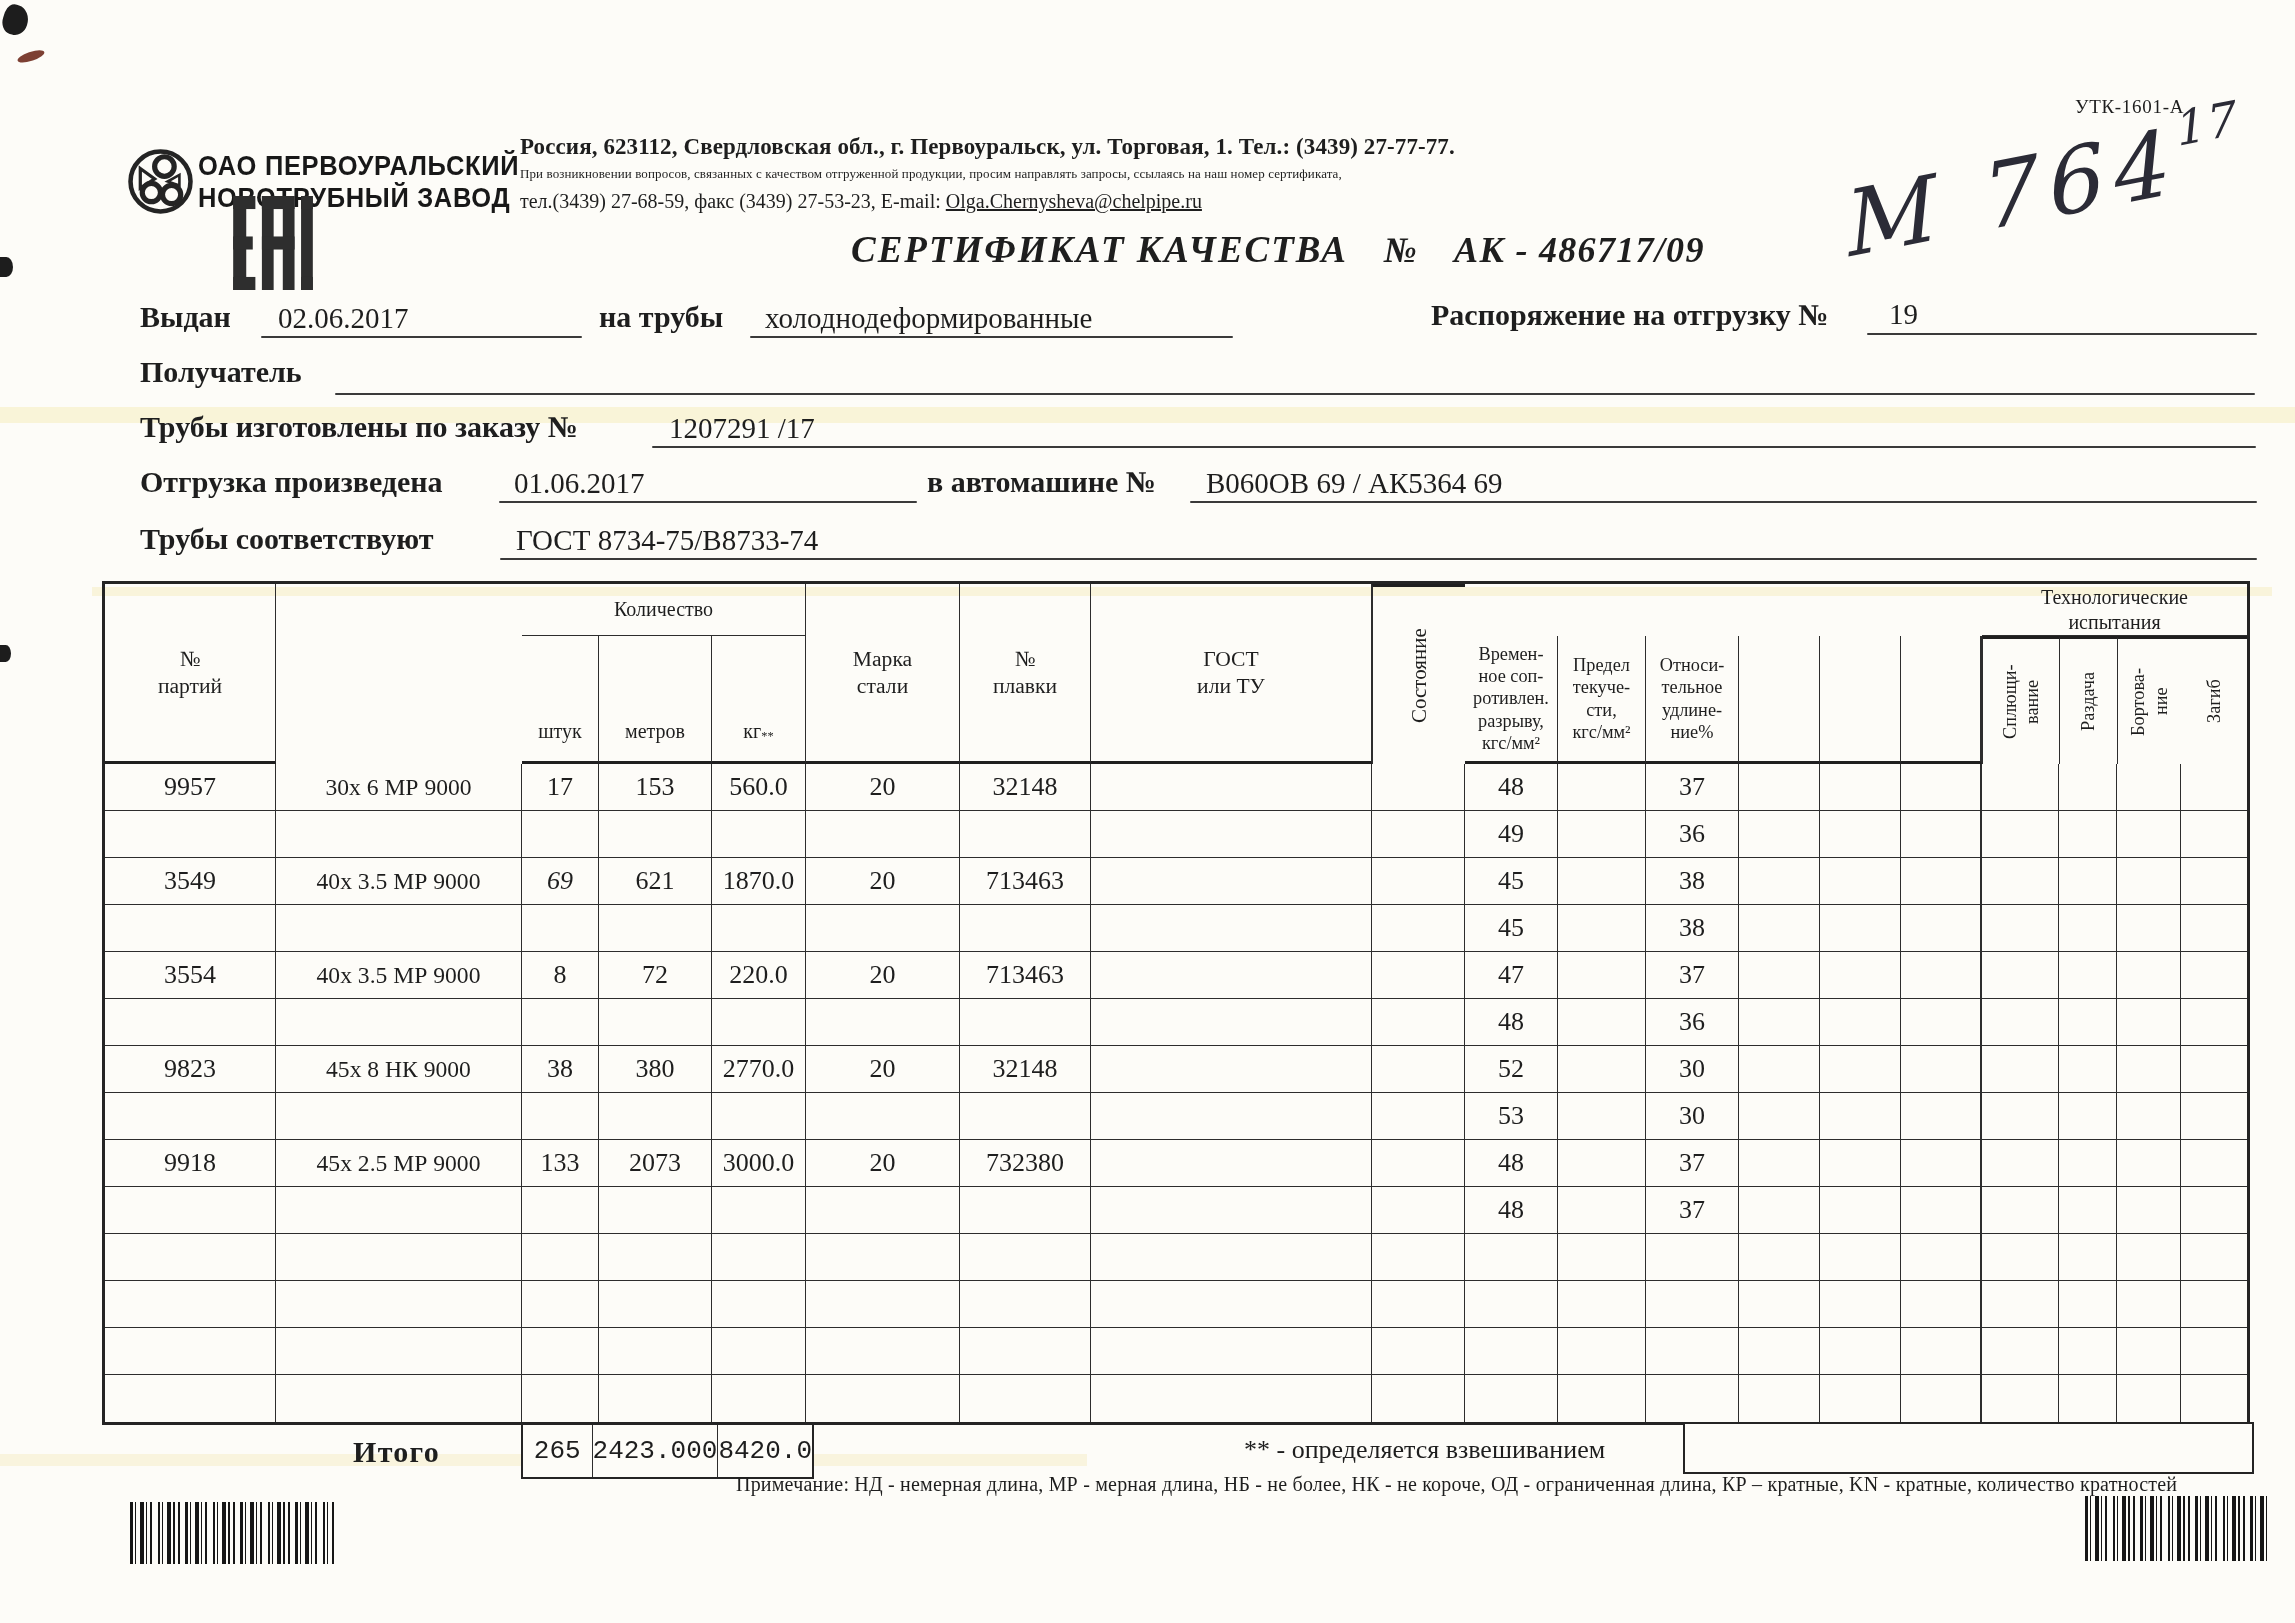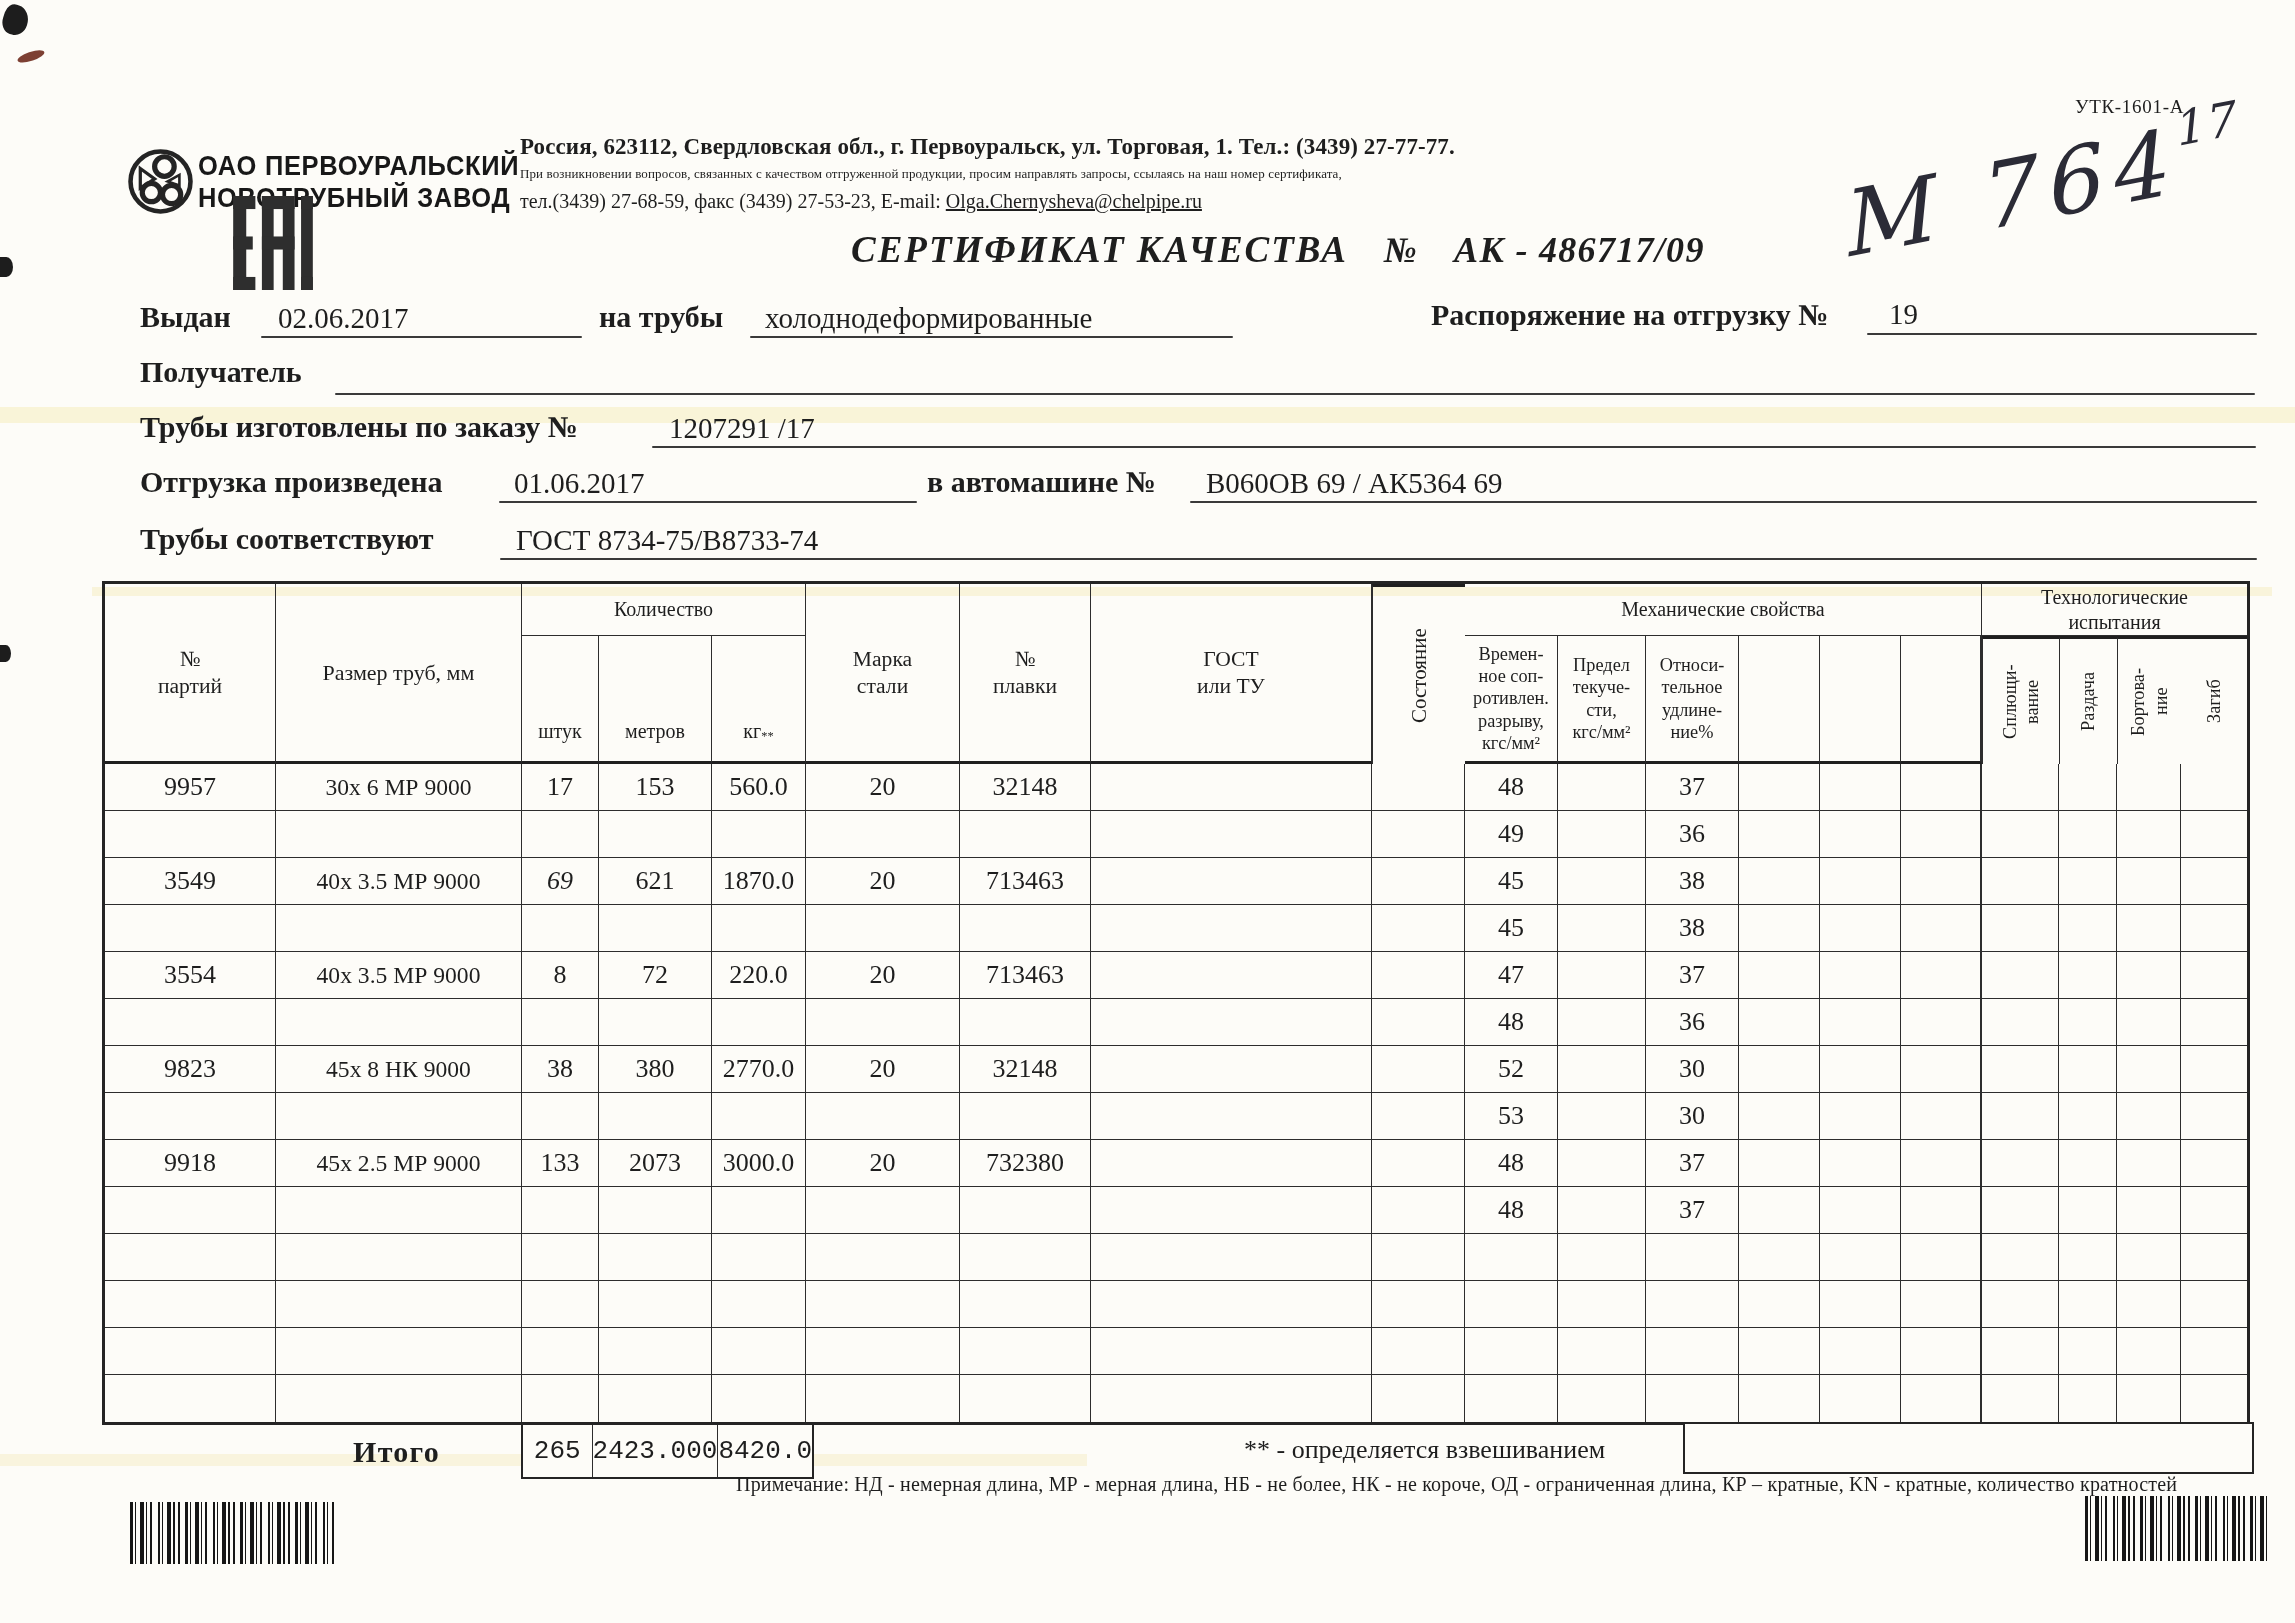--- a/index.html
+++ b/index.html
@@ -181,33 +181,31 @@
 <div class="abs fvalue" style="left:1206px;top:467px;">В060ОВ 69 / АК5364 69</div>
 <div class="uline" style="left:1190px;top:501px;width:1067px;"></div>
 
 <div class="abs flabel" style="left:140px;top:522px;">Трубы соответствуют</div>
 <div class="abs fvalue" style="left:516px;top:524px;">ГОСТ 8734-75/В8733-74</div>
 <div class="uline" style="left:500px;top:558px;width:1757px;"></div>
 
 <div class="tbl">
   <div class="hc sep" style="grid-column:1;grid-row:1/3;">№
 партий</div>
-  <div class="hc sep" style="grid-column:2;grid-row:1/3;font-size:22px;">Размер труб, мм</div>
   <div class="hc grp" style="grid-column:3/6;grid-row:1;">Количество</div>
   <div class="hc bot sep" style="grid-column:3;grid-row:2;">штук</div>
   <div class="hc bot sep" style="grid-column:4;grid-row:2;">метров</div>
   <div class="hc bot sep" style="grid-column:5;grid-row:2;"><span>кг</span><sup>**</sup></div>
   <div class="hc sep" style="grid-column:6;grid-row:1/3;">Марка
 стали</div>
   <div class="hc sep" style="grid-column:7;grid-row:1/3;">№
 плавки</div>
   <div class="hc sep" style="grid-column:8;grid-row:1/3;">ГОСТ
 или ТУ</div>
   <div class="hc sep vert" style="grid-column:9;grid-row:1/3;font-size:21px;">Состояние</div>
-  <div class="hc grp" style="grid-column:10/16;grid-row:1;">Механические свойства</div>
   <div class="hc small sep" style="grid-column:10;grid-row:2;">Времен-
 ное соп-
 ротивлен.
 разрыву,
 кгс/мм²</div>
   <div class="hc small sep" style="grid-column:11;grid-row:2;">Предел
 текуче-
 сти,
 кгс/мм²</div>
   <div class="hc small sep" style="grid-column:12;grid-row:2;">Относи-

